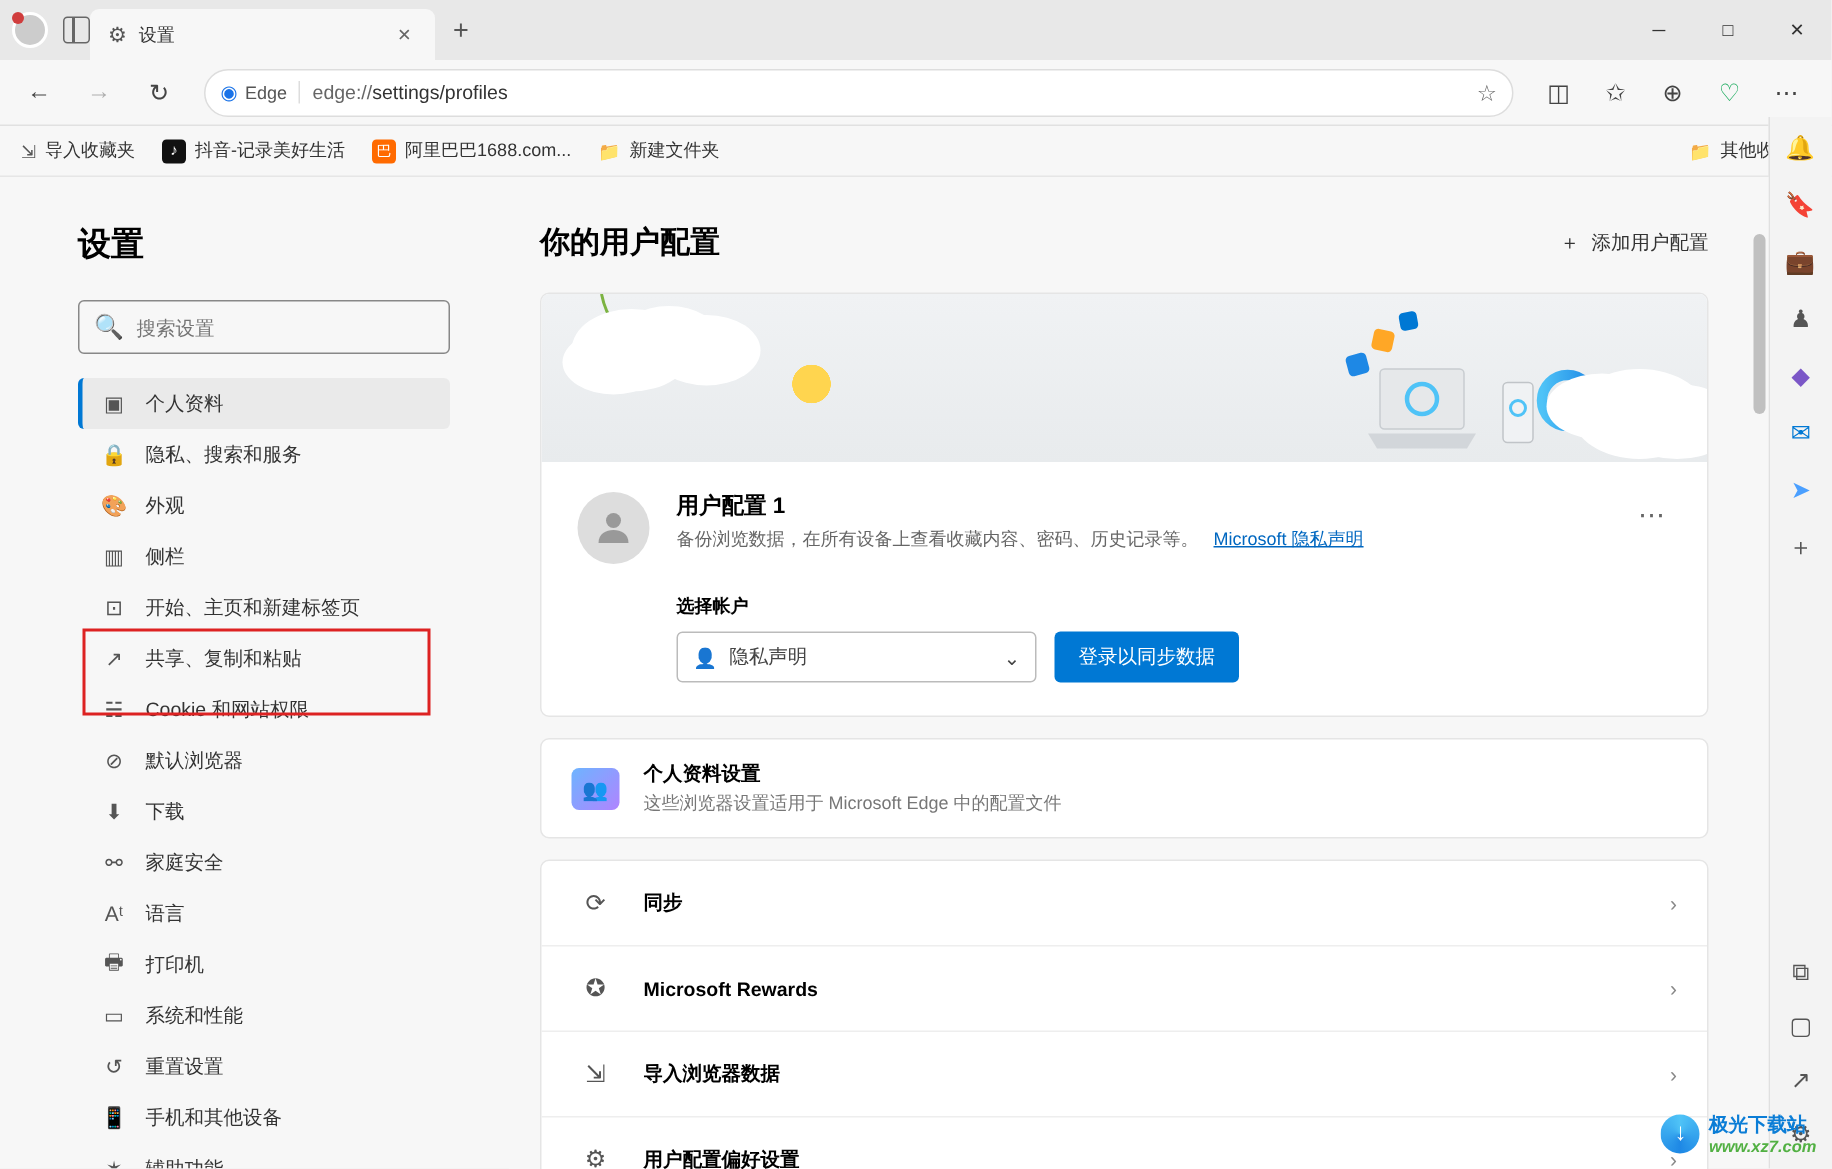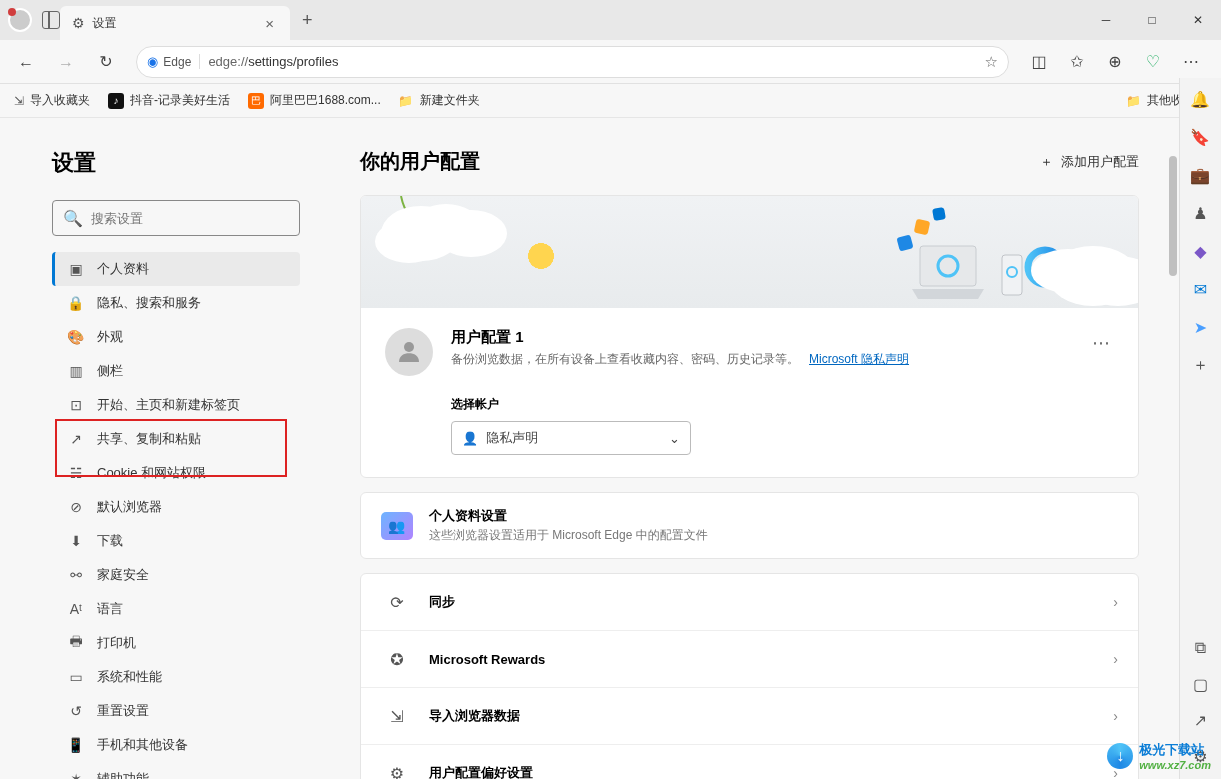--- a/index.html
+++ b/index.html
@@ -331,20 +331,21 @@
           <div class="more-dots">⋯</div>
         </div>
         <div class="account-row">
           <div class="account-label">选择帐户</div>
           <div class="account-controls">
             <div class="dropdown">
               <span>👤</span>
               <span>隐私声明</span>
               <span class="chev">⌄</span>
             </div>
+            <button class="btn-primary">登录以同步数据</button>
           </div>
         </div>
       </div>
 
       <div class="setting-card">
         <div class="setting-row">
           <div class="setting-row-icon grad">👥</div>
           <div class="setting-row-body">
             <div class="setting-row-title">个人资料设置</div>
             <div class="setting-row-sub">这些浏览器设置适用于 Microsoft Edge 中的配置文件</div>

